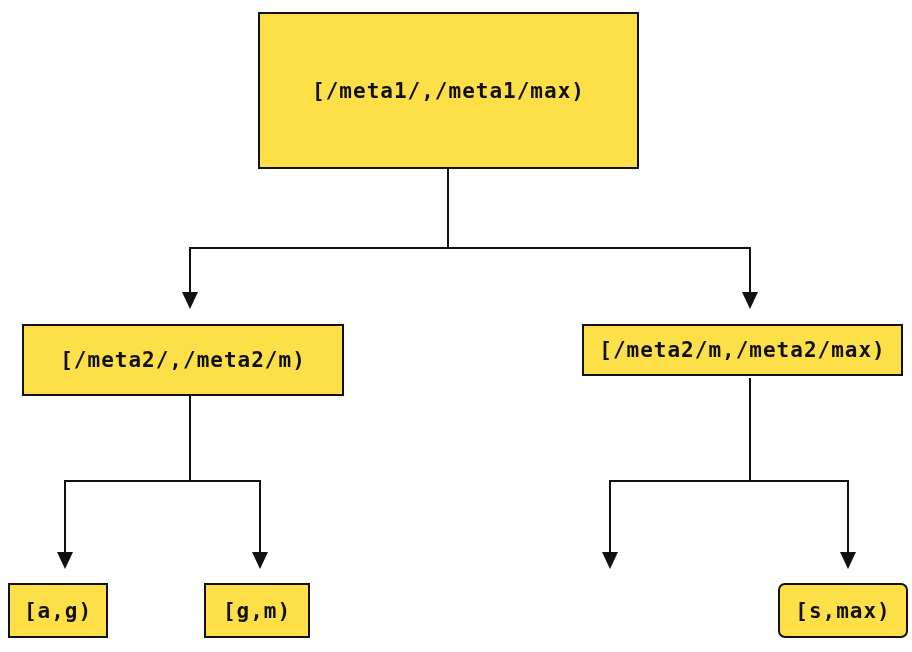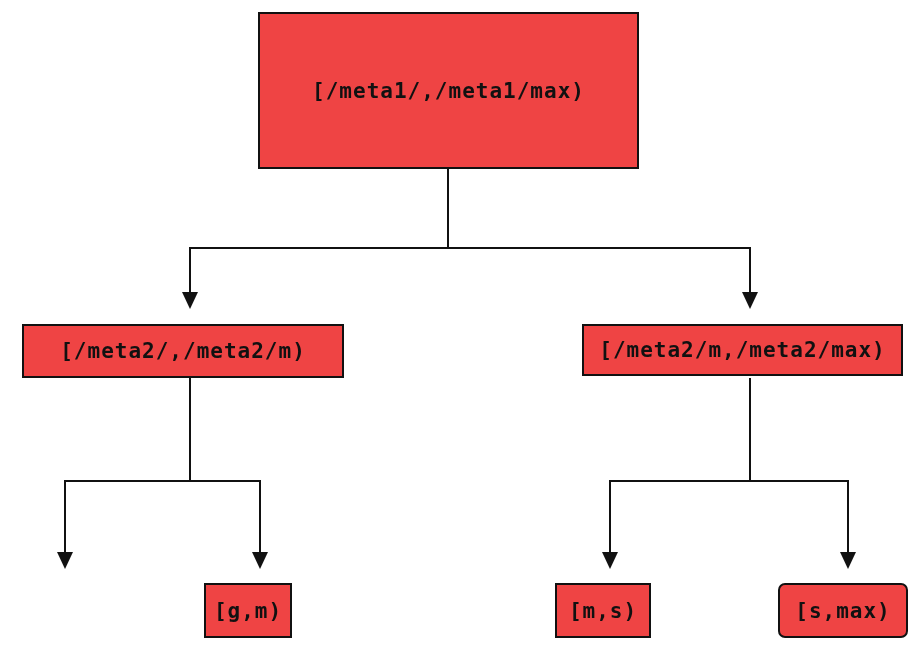--- a/index.html
+++ b/index.html
@@ -19,35 +19,35 @@
     position: absolute;
     left: 0;
     top: 0;
     width: 912px;
     height: 652px;
   }
   .node {
     position: absolute;
     box-sizing: border-box;
     border: 2px solid #111111;
-    background: #ef4444;
+    background: #fde047;
     display: flex;
     align-items: center;
     justify-content: center;
     color: #111111;
     font-weight: bold;
     font-size: 21px;
     letter-spacing: 1px;
     white-space: nowrap;
   }
   .node-root  { left: 258px; top: 12px;  width: 381px; height: 157px; }
-  .node-l2a   { left: 22px;  top: 324px; width: 322px; height: 54px;  }
+  .node-l2a   { left: 22px;  top: 324px; width: 322px; height: 72px;  }
   .node-l2b   { left: 582px; top: 324px; width: 321px; height: 52px;  }
   .node-ag    { left: 8px;   top: 583px; width: 100px; height: 55px;  }
-  .node-gm    { left: 204px; top: 583px; width: 88px;  height: 55px;  }
+  .node-gm    { left: 204px; top: 583px; width: 106px;  height: 55px;  }
   .node-ms    { left: 555px; top: 583px; width: 96px;  height: 55px;  }
   .node-smax  { left: 778px; top: 583px; width: 130px; height: 55px; border-radius: 7px;  }
   .edge-line {
     stroke: #111111;
     stroke-width: 2;
     fill: none;
   }
   .edge-arrow {
     fill: #111111;
     stroke: none;
@@ -87,26 +87,26 @@
   </div>
 
   <div class="node node-l2a">
     <span>[/meta2/,/meta2/m)</span>
   </div>
 
   <div class="node node-l2b">
     <span>[/meta2/m,/meta2/max)</span>
   </div>
 
+  <div class="node node-ag">
+    <span>[a,g)</span>
+  </div>
 
   <div class="node node-gm">
     <span>[g,m)</span>
   </div>
 
-  <div class="node node-ms">
-    <span>[m,s)</span>
-  </div>
 
   <div class="node node-smax">
     <span>[s,max)</span>
   </div>
 
 </div>
 
 </body></html>

